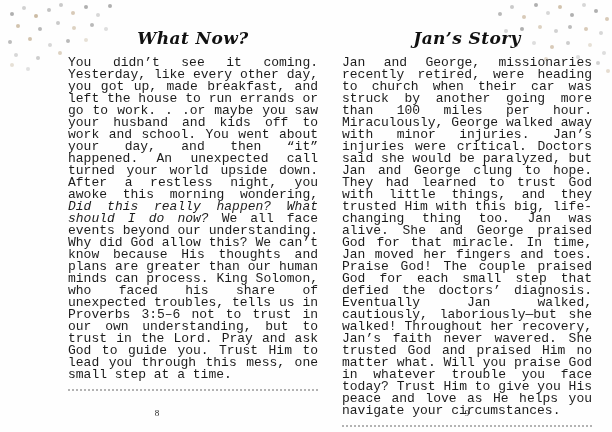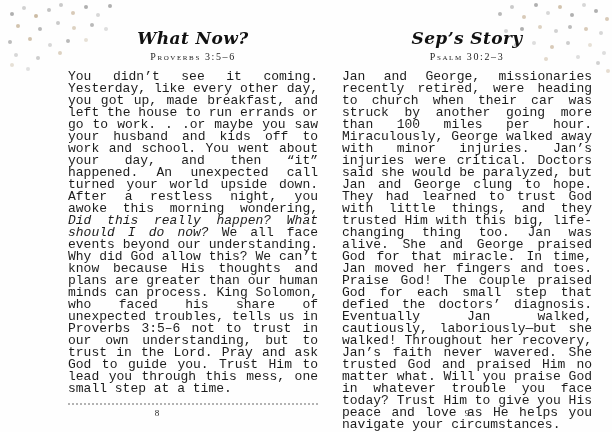--- a/index.html
+++ b/index.html
@@ -138,28 +138,26 @@
       <div class="dot" style="left: 588px; top: 43px; background: rgb(214, 203, 186); opacity: 0.6;"></div>
       <div class="dot" style="left: 602px; top: 51px; background: rgb(189, 189, 189); opacity: 0.5;"></div>
       <div class="dot" style="left: 544px; top: 57px; background: rgb(199, 180, 154); opacity: 0.5;"></div>
       <div class="dot" style="left: 576px; top: 55px; background: rgb(189, 189, 189); opacity: 0.5;"></div>
       <div class="dot" style="left: 596px; top: 61px; background: rgb(155, 155, 155); opacity: 0.45;"></div>
       <div class="dot" style="left: 606px; top: 69px; background: rgb(199, 180, 154); opacity: 0.45;"></div>
     </div>
 
   <div class="page page-left">
     <div class="title">What Now?</div>
-    <div class="scripture-ref">Proverbs 3:5–6</div>
     <div class="body-text"><span>You didn’t see it coming. Yesterday, like every other day, you got up, made breakfast, and left the house to run errands or go to work. . .or maybe you saw your husband and kids off to work and school. You went about your day, and then “it” happened. An unexpected call turned your world upside down. After a restless night, you awoke this morning wondering, </span><em>Did this really happen? What should I do now?</em><span> We all face events beyond our understanding. Why did God allow this? We can’t know because His thoughts and plans are greater than our human minds can process. King Solomon, who faced his share of unexpected troubles, tells us in Proverbs 3:5–6 not to trust in our own understanding, but to trust in the Lord. Pray and ask God to guide you. Trust Him to lead you through this mess, one small step at a time.</span></div>
     <div class="divider"></div>
   </div>
 
   <div class="page page-right">
-    <div class="title">Sep’s Story</div>
-    <div class="scripture-ref">Psalm 30:2–3</div>
+    <div class="title">Jan’s Story</div>
     <div class="body-text"><span>Jan and George, missionaries recently retired, were heading to church when their car was struck by another going more than 100 miles per hour. Miraculously, George walked away with minor injuries. Jan’s injuries were critical. Doctors said she would be paralyzed, but Jan and George clung to hope. They had learned to trust God with little things, and they trusted Him with this big, life-changing thing too. Jan was alive. She and George praised God for that miracle. In time, Jan moved her fingers and toes. Praise God! The couple praised God for each small step that defied the doctors’ diagnosis. Eventually Jan walked, cautiously, laboriously—but she walked! Throughout her recovery, Jan’s faith never wavered. She trusted God and praised Him no matter what. Will you praise God in whatever trouble you face today? Trust Him to give you His peace and love as He helps you navigate your circumstances.</span></div>
     <div class="divider"></div>
   </div>
 
   <div class="page-number page-number-left">8</div>
   <div class="page-number page-number-right">9</div>
 
 </div>
 
 </body></html>

